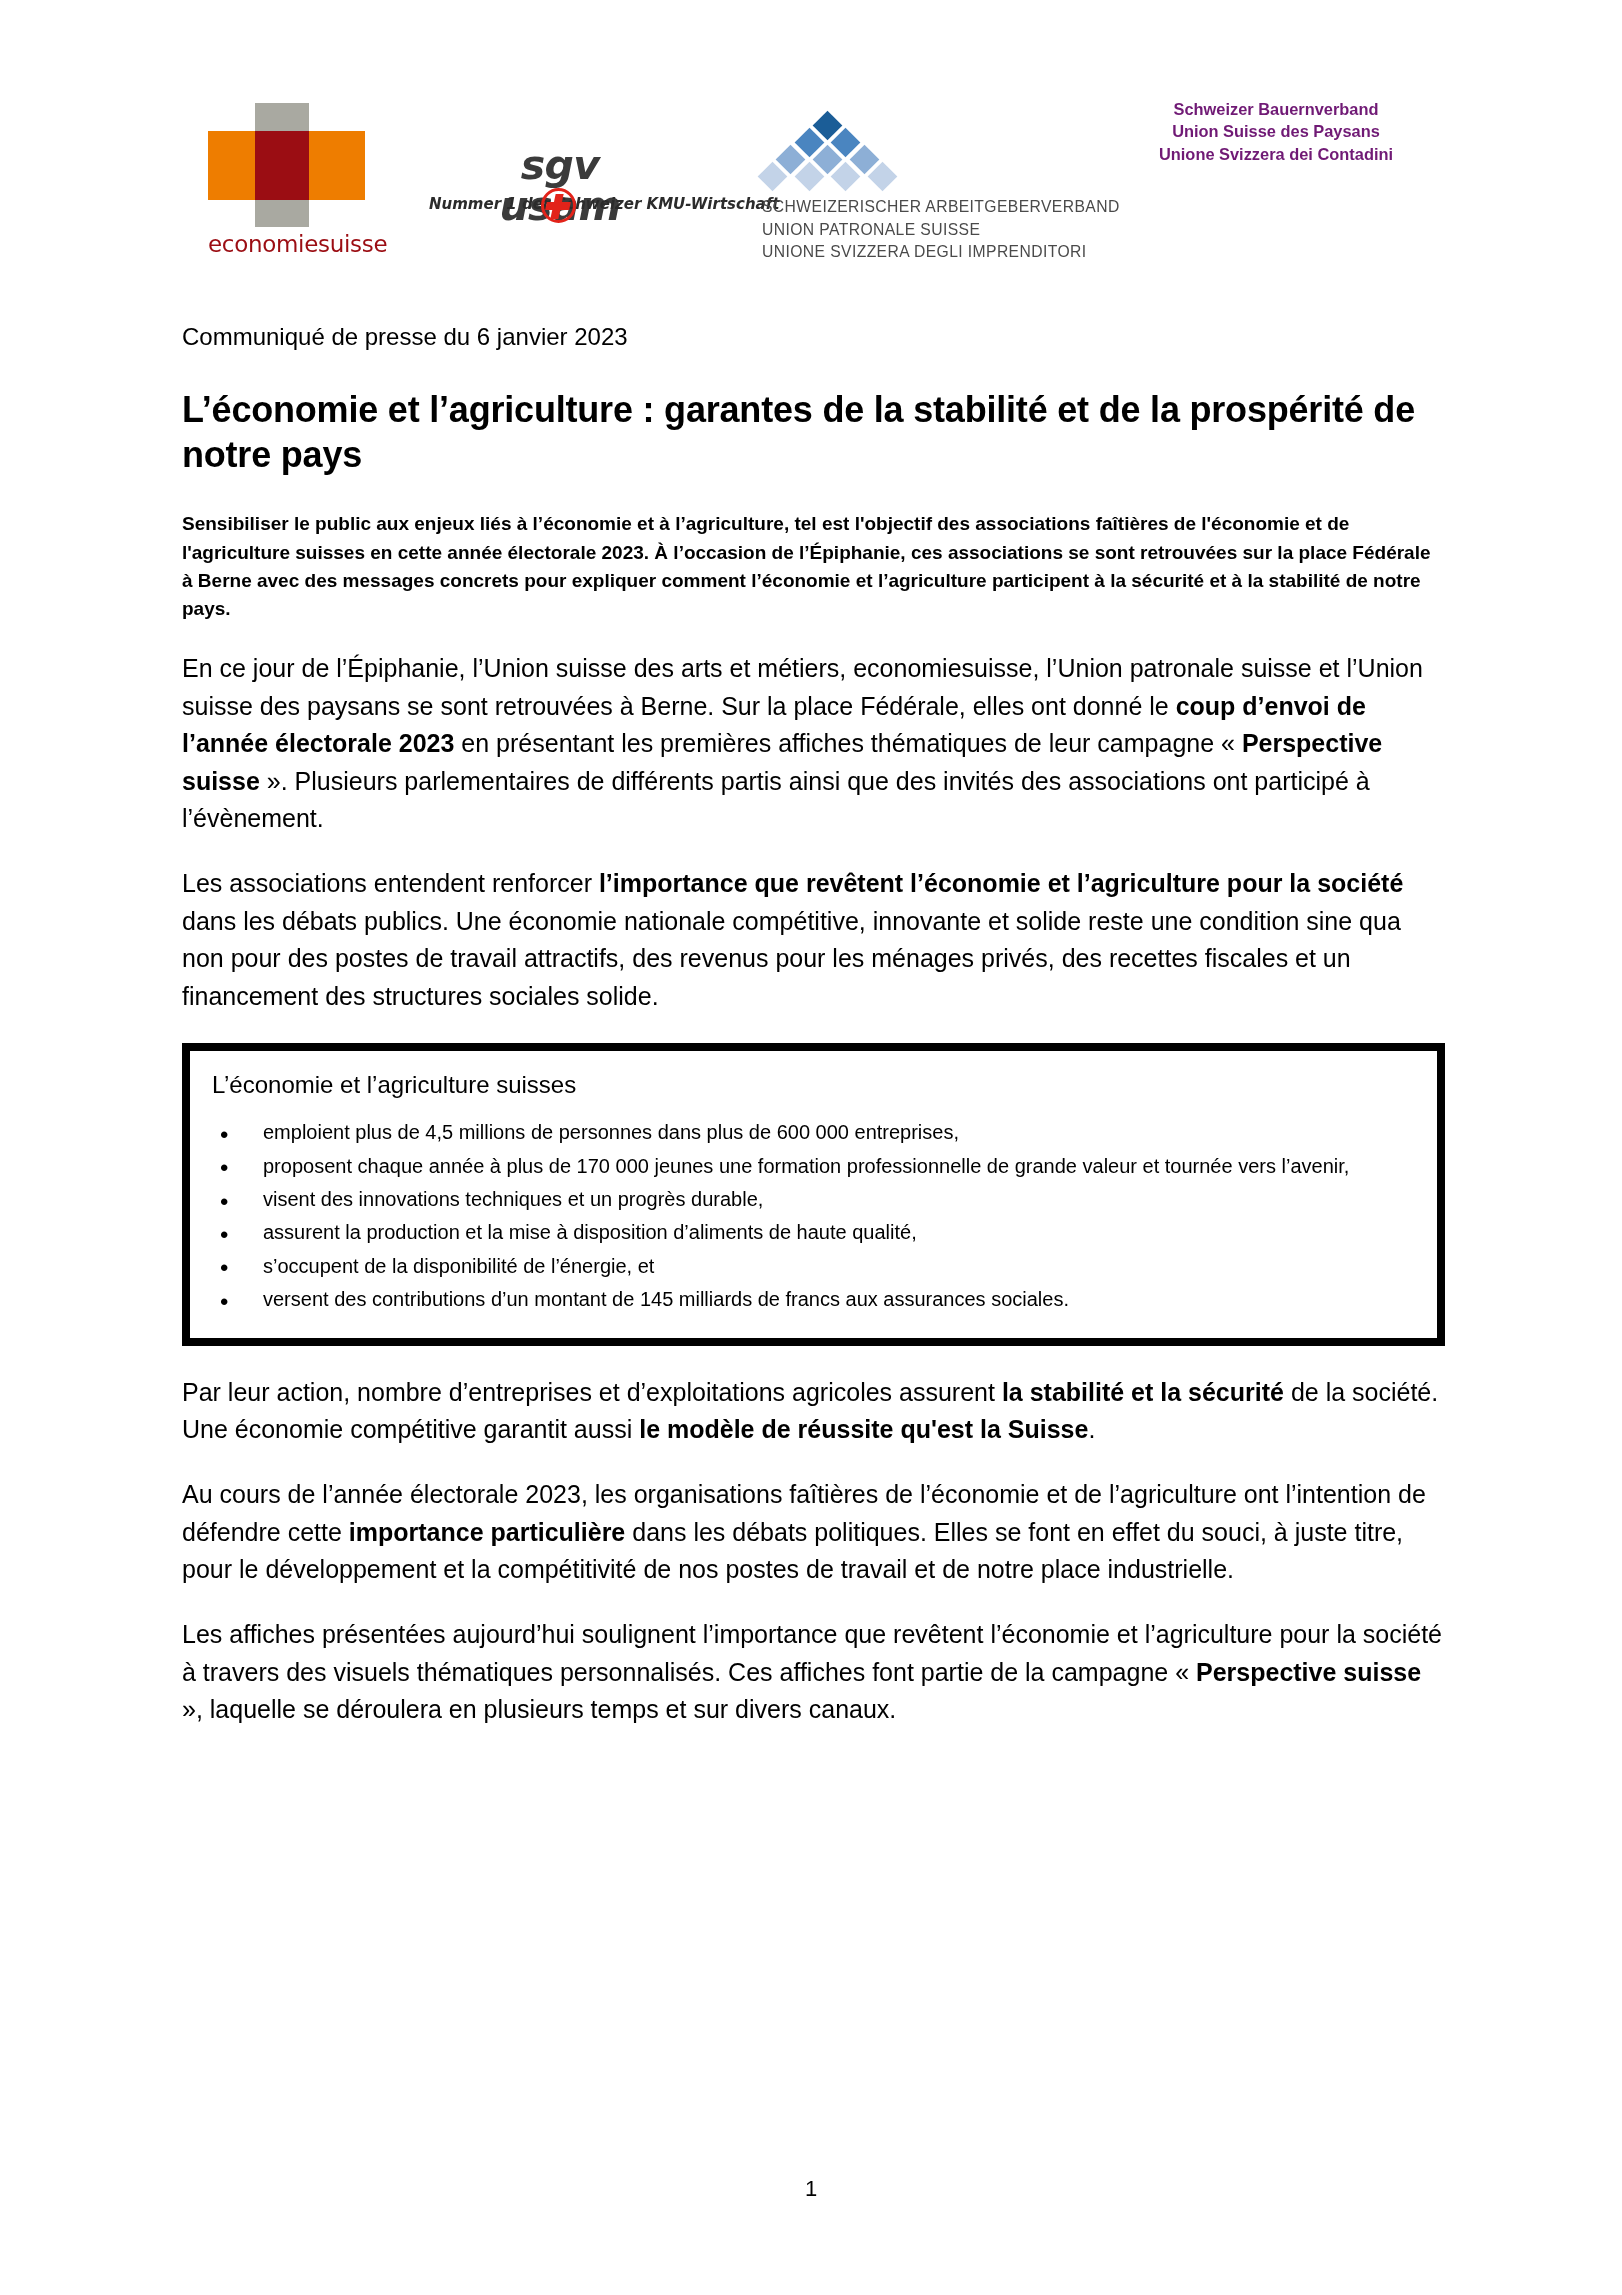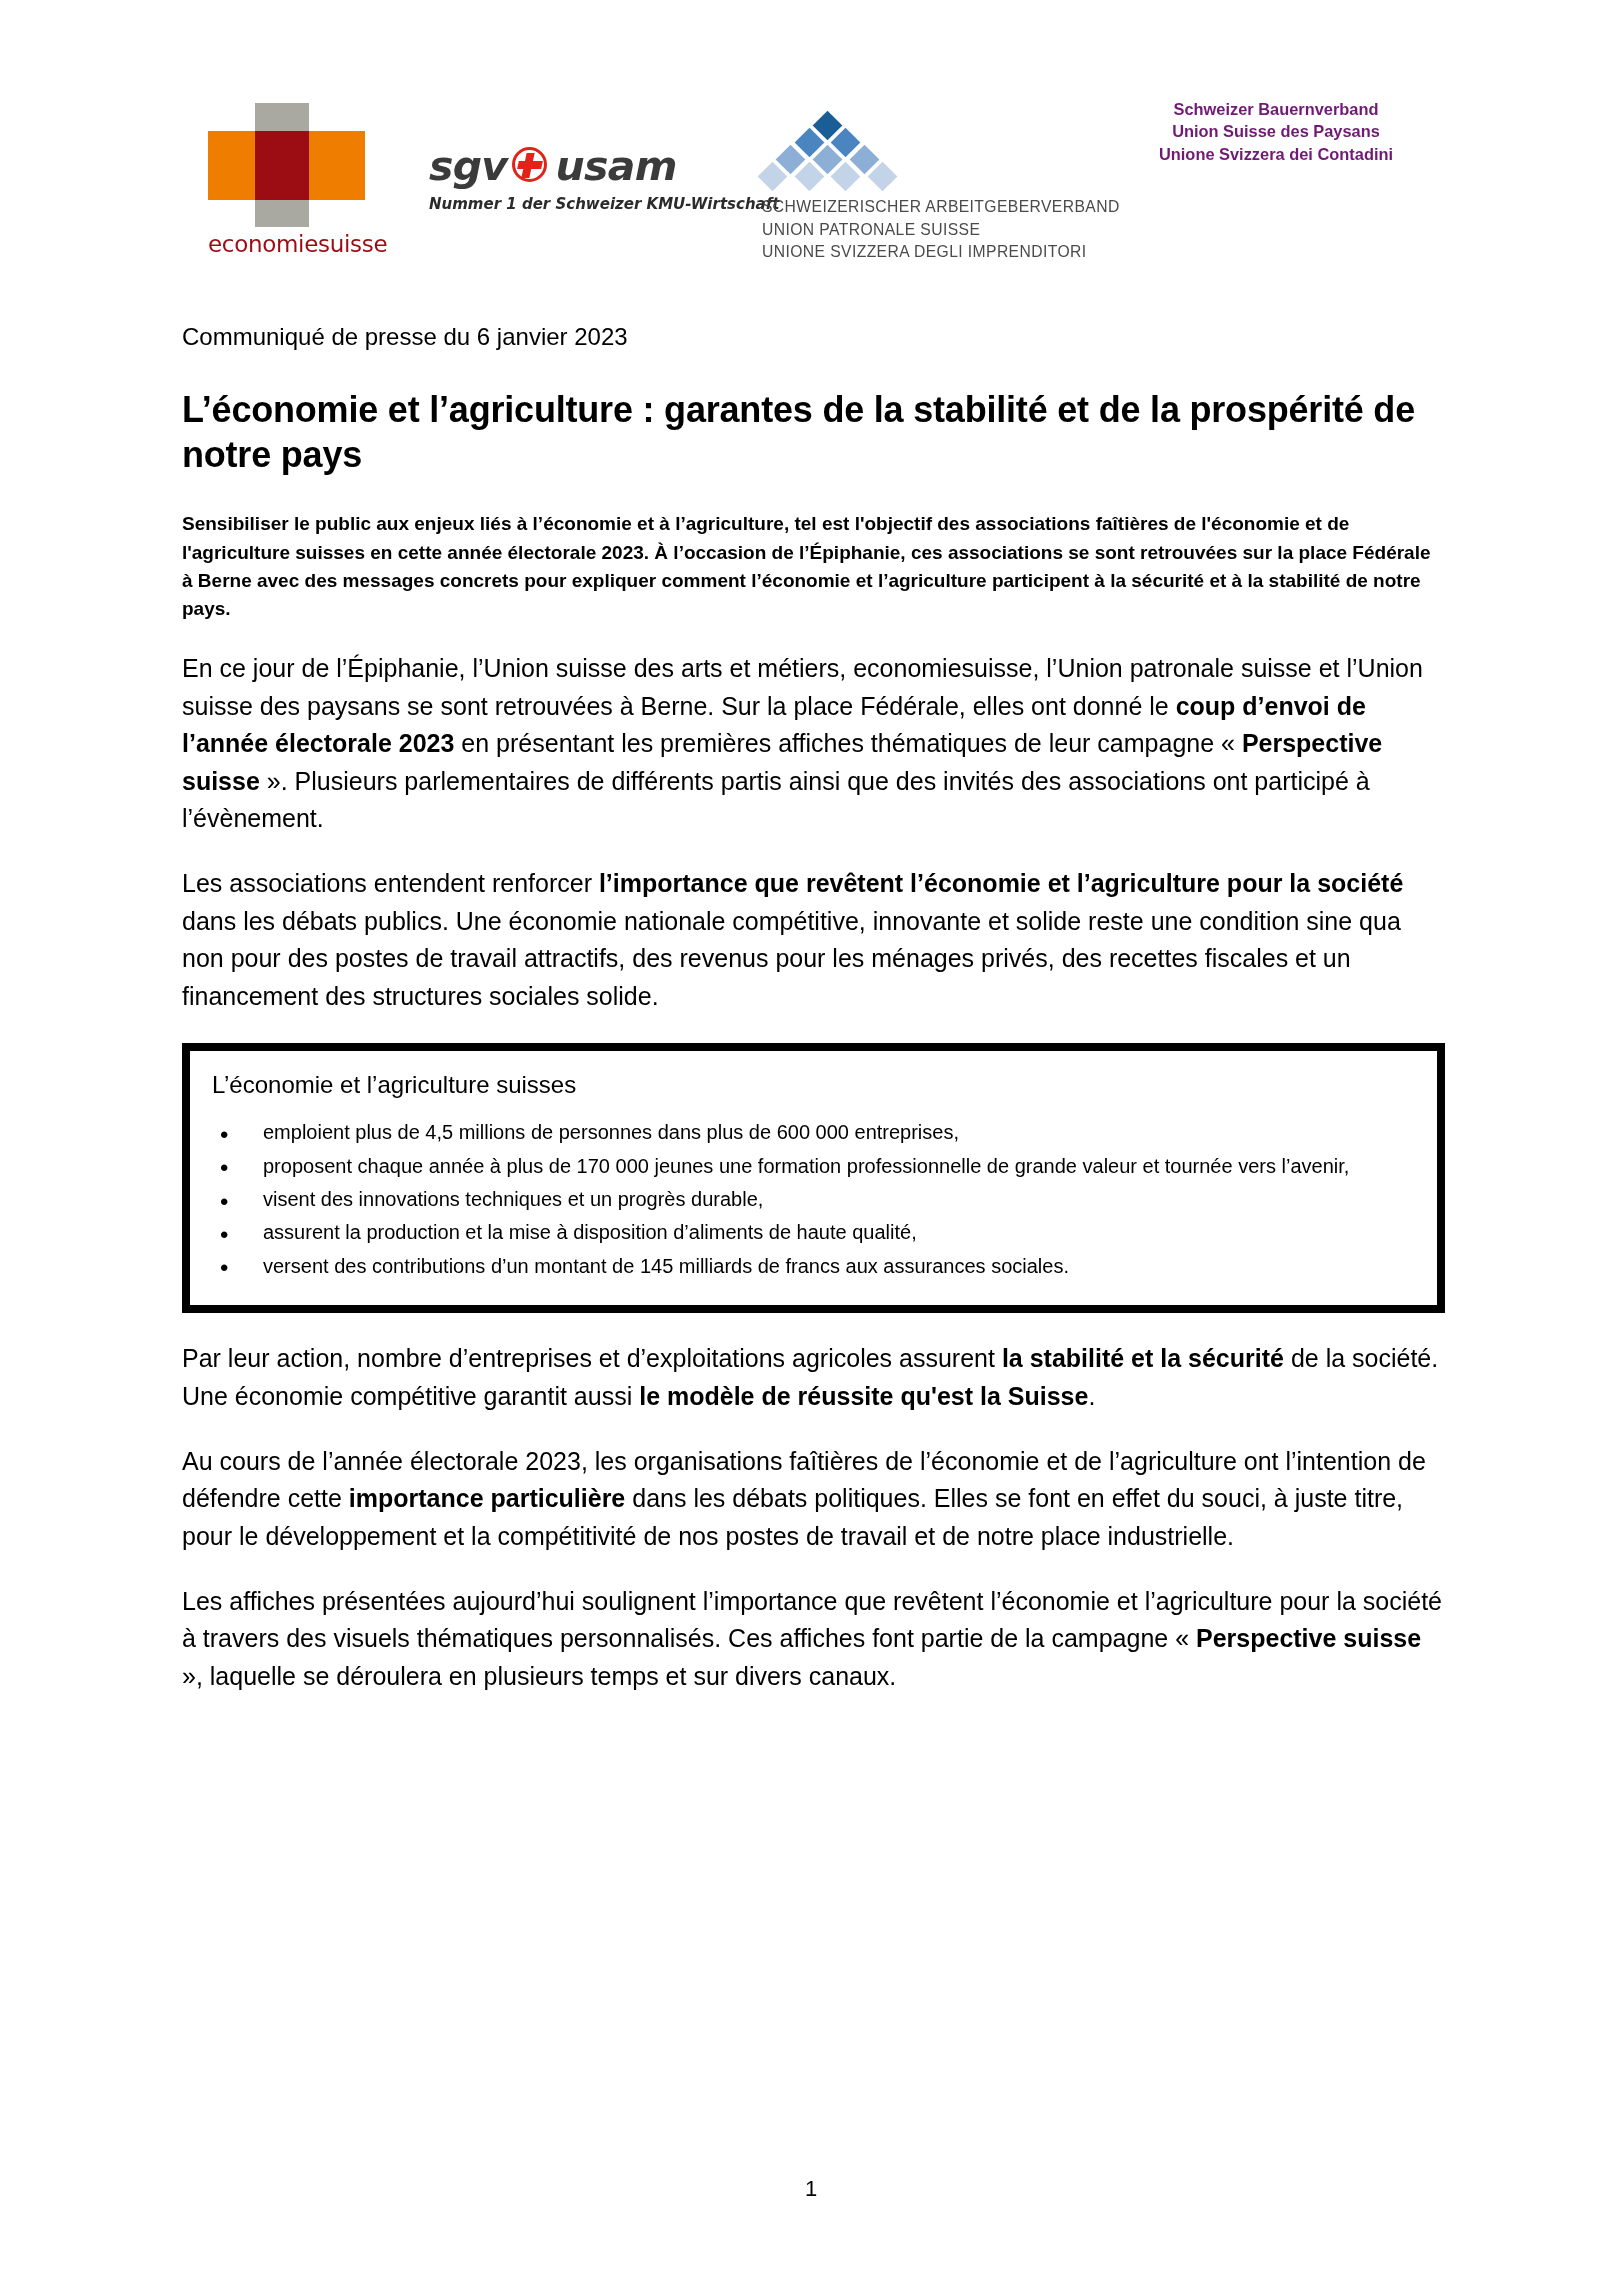--- a/index.html
+++ b/index.html
@@ -63,20 +63,21 @@
     position: absolute;
     left: 429px;
     top: 145px;
     width: 262px;
     height: 79px;
   }
   .sgv-row {
     display: flex;
     align-items: center;
     height: 43px;
+    flex-direction: column;
   }
   .sgv-txt {
     font-family: "DejaVu Sans", sans-serif;
     font-size: 41px;
     font-weight: bold;
     font-style: italic;
     color: #3b3b3b;
     letter-spacing: -0.7px;
     line-height: 1;
   }
@@ -341,20 +342,21 @@
 
     <p class="body"><span>Les associations entendent renforcer </span><b>l’importance que revêtent l’économie et l’agriculture pour la société</b><span> dans les débats publics. Une économie nationale compétitive, innovante et solide reste une condition sine qua non pour des postes de travail attractifs, des revenus pour les ménages privés, des recettes fiscales et un financement des structures sociales solide.</span></p>
 
     <div class="callout">
       <div class="callout-title">L’économie et l’agriculture suisses</div>
       <ul class="callout-list">
         <li>emploient plus de 4,5 millions de personnes dans plus de 600 000 entreprises,</li>
         <li>proposent chaque année à plus de 170 000 jeunes une formation professionnelle de grande valeur et tournée vers l’avenir,</li>
         <li>visent des innovations techniques et un progrès durable,</li>
         <li>assurent la production et la mise à disposition d’aliments de haute qualité,</li>
+        <li>s’occupent de la disponibilité de l’énergie, et</li>
         <li>versent des contributions d’un montant de 145 milliards de francs aux assurances sociales.</li>
       </ul>
     </div>
 
     <p class="body"><span>Par leur action, nombre d’entreprises et d’exploitations agricoles assurent </span><b>la stabilité et la sécurité</b><span> de la société. Une économie compétitive garantit aussi </span><b>le modèle de réussite qu'est la Suisse</b><span>.</span></p>
 
     <p class="body"><span>Au cours de l’année électorale 2023, les organisations faîtières de l’économie et de l’agriculture ont l’intention de défendre cette </span><b>importance particulière</b><span> dans les débats politiques. Elles se font en effet du souci, à juste titre, pour le développement et la compétitivité de nos postes de travail et de notre place industrielle.</span></p>
 
     <p class="body"><span>Les affiches présentées aujourd’hui soulignent l’importance que revêtent l’économie et l’agriculture pour la société à travers des visuels thématiques personnalisés. Ces affiches font partie de la campagne « </span><b>Perspective suisse</b><span> », laquelle se déroulera en plusieurs temps et sur divers canaux.</span></p>
 

